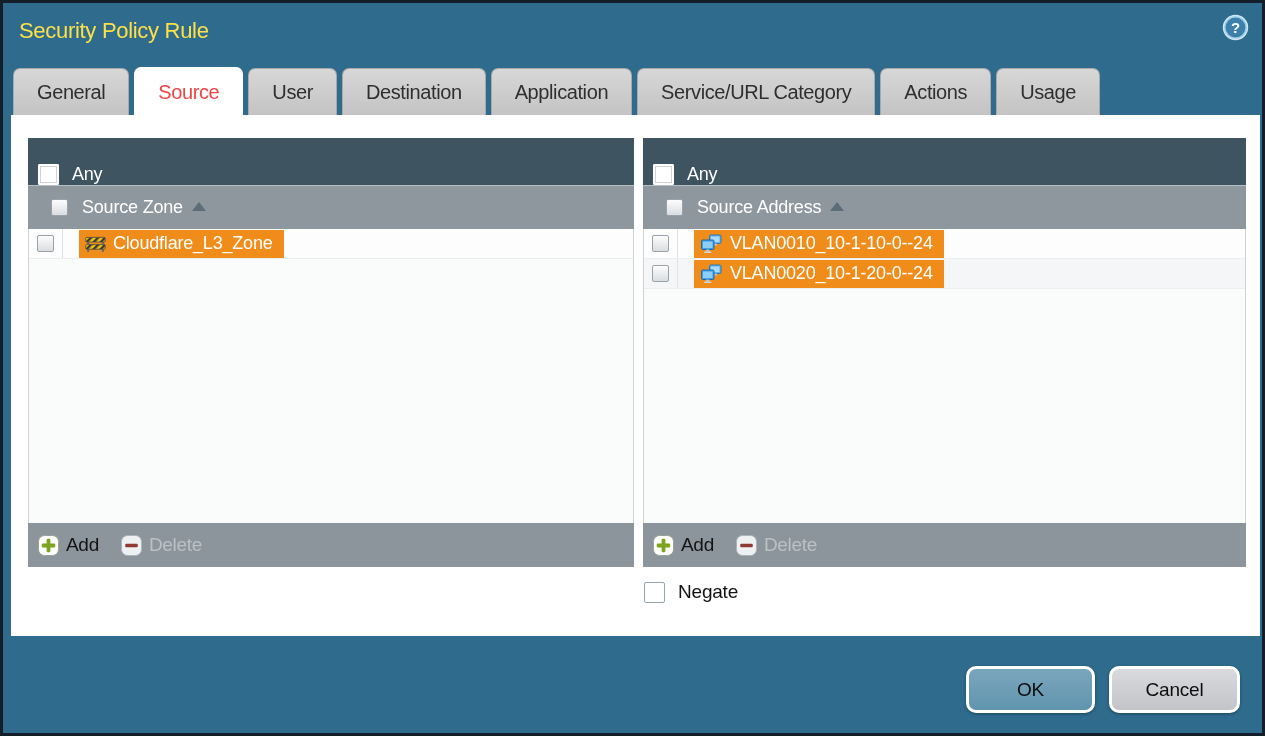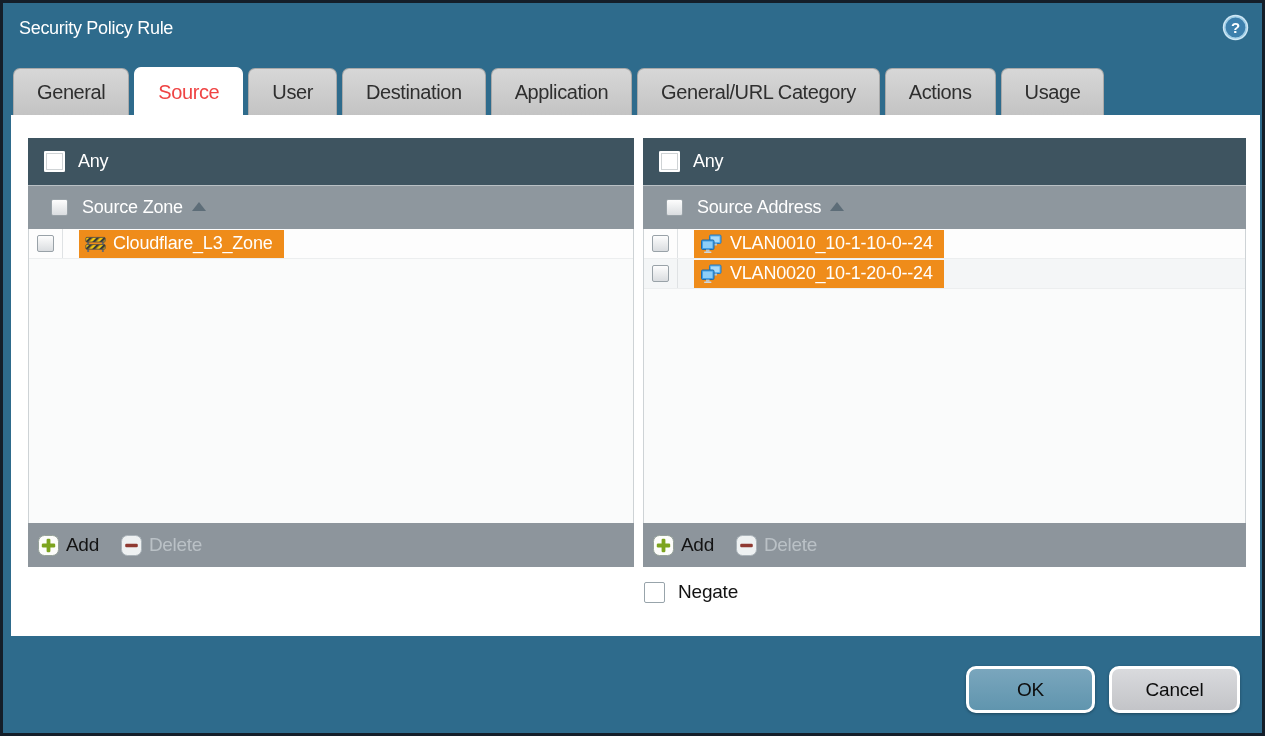--- a/index.html
+++ b/index.html
@@ -12,21 +12,21 @@
     position:relative;
     width:1265px; height:736px;
     background:#2E6B8C;
     border:3px solid #141E29;
     overflow:hidden;
   }
 
   
   .titlebar-text {
     position:absolute; left:16px; top:15px;
-    color:#ffffff; font-size:18px; font-weight:400; letter-spacing:-0.3px;
+    color:#fde047; font-size:22px; font-weight:400; letter-spacing:-0.3px;
   }
   .help-icon {
     position:absolute; right:13px; top:11px;
     width:27px; height:27px; cursor:pointer;
   }
 
   
   .tabs {
     position:absolute; left:10px; top:64px;
     display:flex; gap:5px; align-items:center; height:49px;
@@ -61,22 +61,22 @@
   .panel {
     position:absolute; top:23px; height:429px;
     display:flex; flex-direction:column;
   }
   .panel-left  { left:17px;  width:606px; }
   .panel-right { left:632px; width:603px; }
 
   .any-bar {
     height:47px; flex:0 0 47px;
     background:#3E5460;
-    display:flex; align-items:center;
-    padding-left:16px;
+    display:flex; align-items:flex-end;
+    padding-left:10px;
   }
   .any-label { color:#fff; font-size:18px; margin-left:13px; letter-spacing:-0.2px; }
   .cb-any {
     width:21px; height:21px; background:#fff; border-radius:2px;
     box-shadow:inset 0 0 0 2px #fff, inset 0 0 0 3px #cfd3d5;
     cursor:pointer;
   }
 
   .col-header {
     height:44px; flex:0 0 44px;
@@ -183,21 +183,21 @@
     <circle cx="13.5" cy="13.5" r="10.6" fill="none" stroke="#9fcde6" stroke-width="1.4"></circle>
     <text x="13.5" y="19" text-anchor="middle" font-family="Liberation Sans, sans-serif" font-size="15" font-weight="bold" fill="#ffffff">?</text>
   </svg>
 
   <div class="tabs">
     <div class="tab">General</div>
     <div class="tab active">Source</div>
     <div class="tab">User</div>
     <div class="tab">Destination</div>
     <div class="tab">Application</div>
-    <div class="tab">General/URL Category</div>
+    <div class="tab">Service/URL Category</div>
     <div class="tab">Actions</div>
     <div class="tab">Usage</div>
   </div>
 
   <div class="content">
 
     <div class="panel panel-left">
       <div class="any-bar">
         <div class="cb-any"></div>
         <div class="any-label">Any</div>

